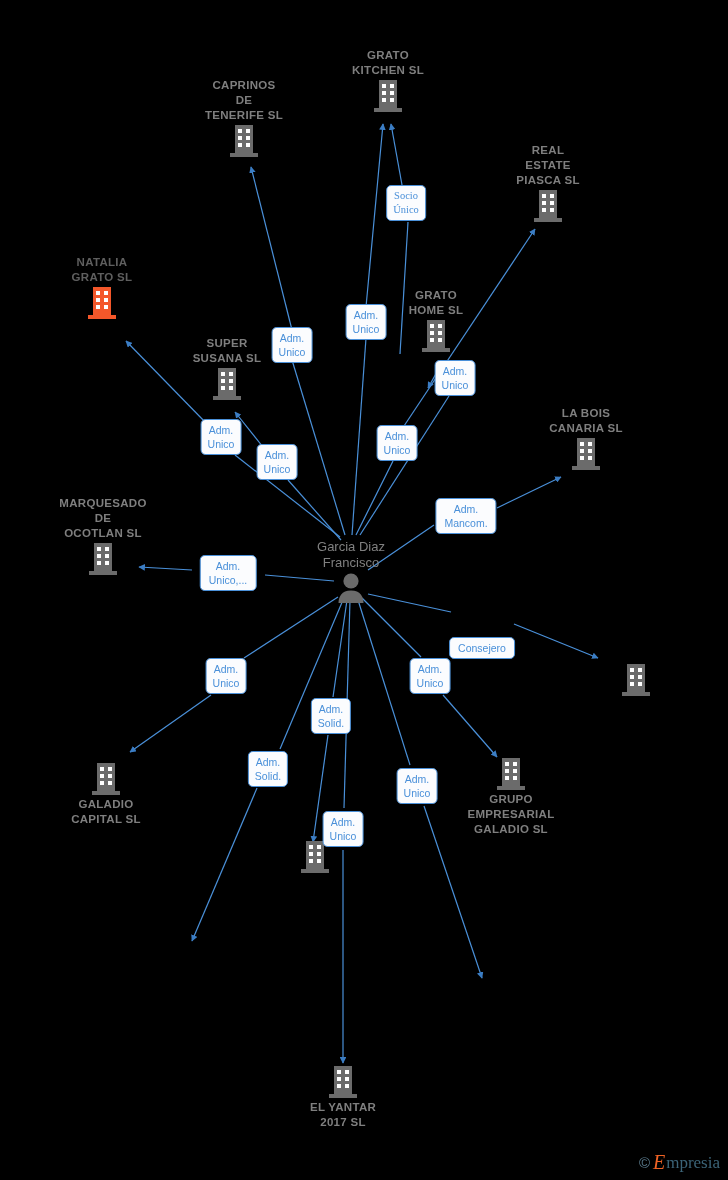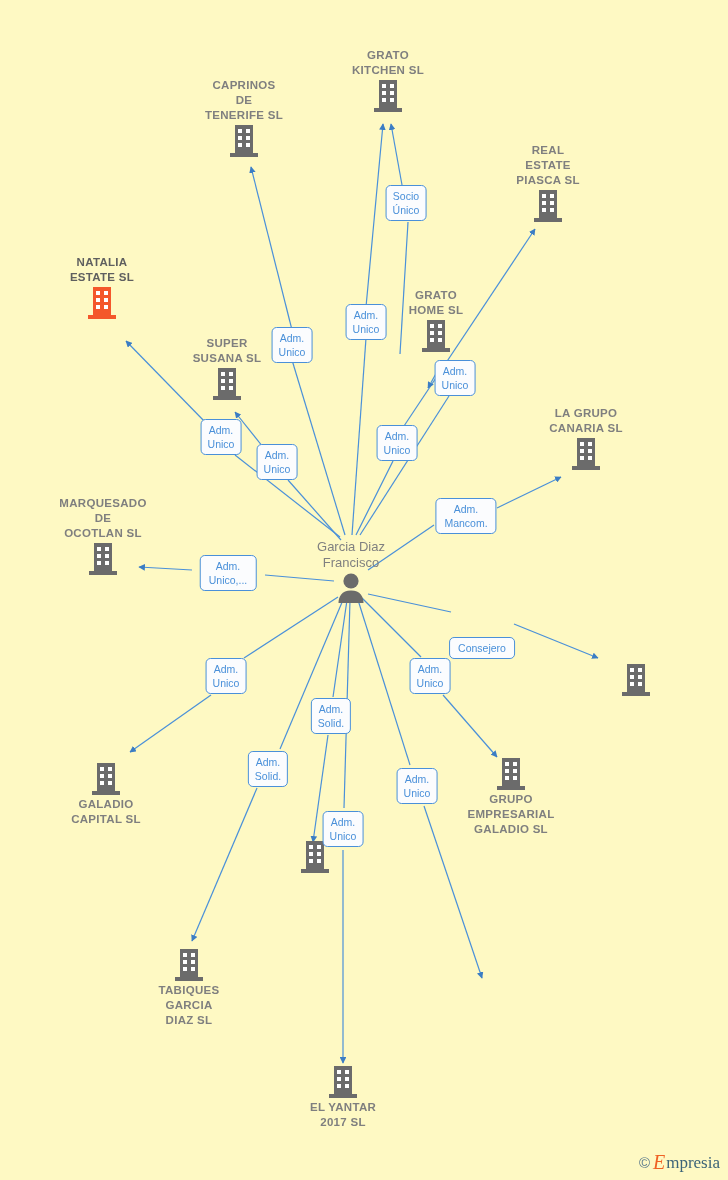--- a/index.html
+++ b/index.html
@@ -7,21 +7,21 @@
     padding: 0;
     background: #ffffff;
   }
   body {
     font-family: "Liberation Sans", "DejaVu Sans", sans-serif;
   }
   #canvas {
     position: relative;
     width: 728px;
     height: 1180px;
-    background: #fef9c3;
+    background: #000000;
     overflow: hidden;
   }
   #edges {
     position: absolute;
     left: 0;
     top: 0;
     width: 728px;
     height: 1180px;
     pointer-events: none;
   }
@@ -201,21 +201,21 @@
         <rect x="17" y="5" width="4" height="4" fill="#fff"></rect>
       <rect x="9" y="12" width="4" height="4" fill="#fff"></rect>
         <rect x="17" y="12" width="4" height="4" fill="#fff"></rect>
       <rect x="9" y="19" width="4" height="4" fill="#fff"></rect>
         <rect x="17" y="19" width="4" height="4" fill="#fff"></rect>
     </svg>
   </div>
 
   <div class="node" style="left:102px; top:255px;">
     <div class="node-label" style="color:#5f5f5f;">NATALIA
-ESTATE  SL</div>
+GRATO  SL</div>
     <svg class="node-icon" width="30" height="34" viewBox="0 0 30 34">
       <rect x="6" y="1" width="18" height="28" fill="#f4572a"></rect>
       <rect x="1" y="29" width="28" height="4" fill="#f4572a"></rect>
       <rect x="9" y="5" width="4" height="4" fill="#fff"></rect>
         <rect x="17" y="5" width="4" height="4" fill="#fff"></rect>
       <rect x="9" y="12" width="4" height="4" fill="#fff"></rect>
         <rect x="17" y="12" width="4" height="4" fill="#fff"></rect>
       <rect x="9" y="19" width="4" height="4" fill="#fff"></rect>
         <rect x="17" y="19" width="4" height="4" fill="#fff"></rect>
     </svg>
@@ -245,21 +245,21 @@
       <rect x="9" y="5" width="4" height="4" fill="#fff"></rect>
         <rect x="17" y="5" width="4" height="4" fill="#fff"></rect>
       <rect x="9" y="12" width="4" height="4" fill="#fff"></rect>
         <rect x="17" y="12" width="4" height="4" fill="#fff"></rect>
       <rect x="9" y="19" width="4" height="4" fill="#fff"></rect>
         <rect x="17" y="19" width="4" height="4" fill="#fff"></rect>
     </svg>
   </div>
 
   <div class="node" style="left:586px; top:406px;">
-    <div class="node-label">LA GRUPO
+    <div class="node-label">LA BOIS
 CANARIA SL</div>
     <svg class="node-icon" width="30" height="34" viewBox="0 0 30 34">
       <rect x="6" y="1" width="18" height="28" fill="#6b6b6b"></rect>
       <rect x="1" y="29" width="28" height="4" fill="#6b6b6b"></rect>
       <rect x="9" y="5" width="4" height="4" fill="#fff"></rect>
         <rect x="17" y="5" width="4" height="4" fill="#fff"></rect>
       <rect x="9" y="12" width="4" height="4" fill="#fff"></rect>
         <rect x="17" y="12" width="4" height="4" fill="#fff"></rect>
       <rect x="9" y="19" width="4" height="4" fill="#fff"></rect>
         <rect x="17" y="19" width="4" height="4" fill="#fff"></rect>
@@ -332,35 +332,20 @@
       <rect x="1" y="29" width="28" height="4" fill="#6b6b6b"></rect>
       <rect x="9" y="5" width="4" height="4" fill="#fff"></rect>
         <rect x="17" y="5" width="4" height="4" fill="#fff"></rect>
       <rect x="9" y="12" width="4" height="4" fill="#fff"></rect>
         <rect x="17" y="12" width="4" height="4" fill="#fff"></rect>
       <rect x="9" y="19" width="4" height="4" fill="#fff"></rect>
         <rect x="17" y="19" width="4" height="4" fill="#fff"></rect>
     </svg>
   </div>
 
-  <div class="node below" style="left:189px; top:947px;">
-    <svg class="node-icon" width="30" height="34" viewBox="0 0 30 34">
-      <rect x="6" y="1" width="18" height="28" fill="#6b6b6b"></rect>
-      <rect x="1" y="29" width="28" height="4" fill="#6b6b6b"></rect>
-      <rect x="9" y="5" width="4" height="4" fill="#fff"></rect>
-        <rect x="17" y="5" width="4" height="4" fill="#fff"></rect>
-      <rect x="9" y="12" width="4" height="4" fill="#fff"></rect>
-        <rect x="17" y="12" width="4" height="4" fill="#fff"></rect>
-      <rect x="9" y="19" width="4" height="4" fill="#fff"></rect>
-        <rect x="17" y="19" width="4" height="4" fill="#fff"></rect>
-    </svg>
-    <div class="node-label">TABIQUES
-GARCIA
-DIAZ  SL</div>
-  </div>
 
 
   <div class="node below" style="left:343px; top:1064px;">
     <svg class="node-icon" width="30" height="34" viewBox="0 0 30 34">
       <rect x="6" y="1" width="18" height="28" fill="#6b6b6b"></rect>
       <rect x="1" y="29" width="28" height="4" fill="#6b6b6b"></rect>
       <rect x="9" y="5" width="4" height="4" fill="#fff"></rect>
         <rect x="17" y="5" width="4" height="4" fill="#fff"></rect>
       <rect x="9" y="12" width="4" height="4" fill="#fff"></rect>
         <rect x="17" y="12" width="4" height="4" fill="#fff"></rect>
@@ -377,21 +362,21 @@
     <svg class="node-icon" width="34" height="32" viewBox="0 0 34 32">
       <circle cx="17" cy="9" r="7.6" fill="#6b6b6b"></circle>
       <path d="M 17 18.5 C 7.5 18.5 4.5 25 4.5 31 L 29.5 31 C 29.5 25 26.5 18.5 17 18.5 Z" fill="#6b6b6b"></path>
     </svg>
   </div>
 
   <div class="rel" style="left:292px; top:345px;">Adm.
 Unico</div>
   <div class="rel" style="left:366px; top:322px;">Adm.
 Unico</div>
-  <div class="rel" style="left:406px; top:203px;">Socio
+  <div class="rel" style="left:406px; top:203px;font-family:Liberation Serif, serif;">Socio
 Único</div>
   <div class="rel" style="left:397px; top:443px;">Adm.
 Unico</div>
   <div class="rel" style="left:455px; top:378px;">Adm.
 Unico</div>
   <div class="rel" style="left:221px; top:437px;">Adm.
 Unico</div>
   <div class="rel" style="left:277px; top:462px;">Adm.
 Unico</div>
   <div class="rel wide" style="left:466px; top:516px;">Adm.

